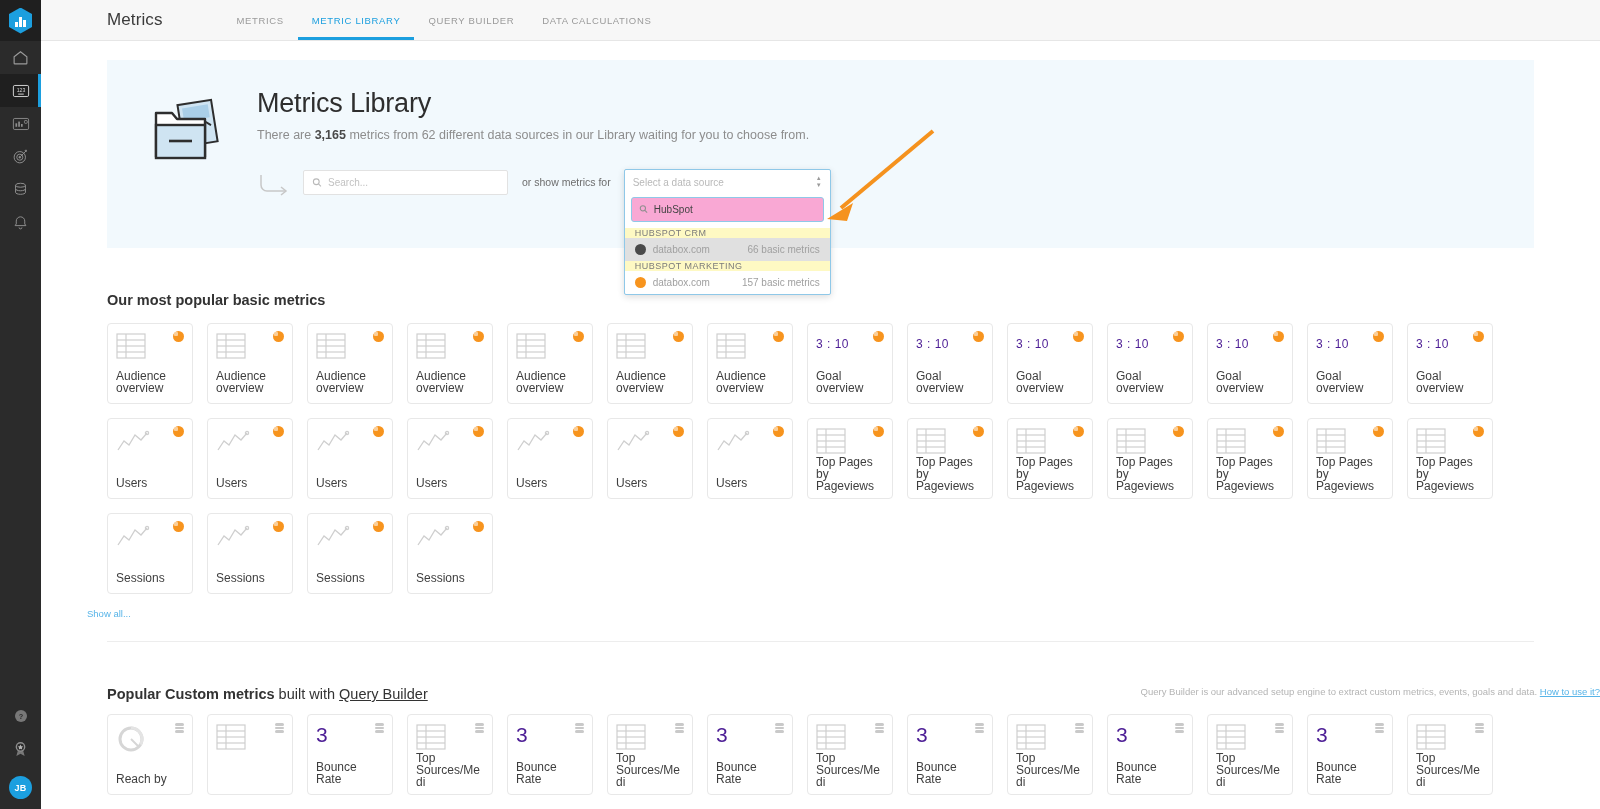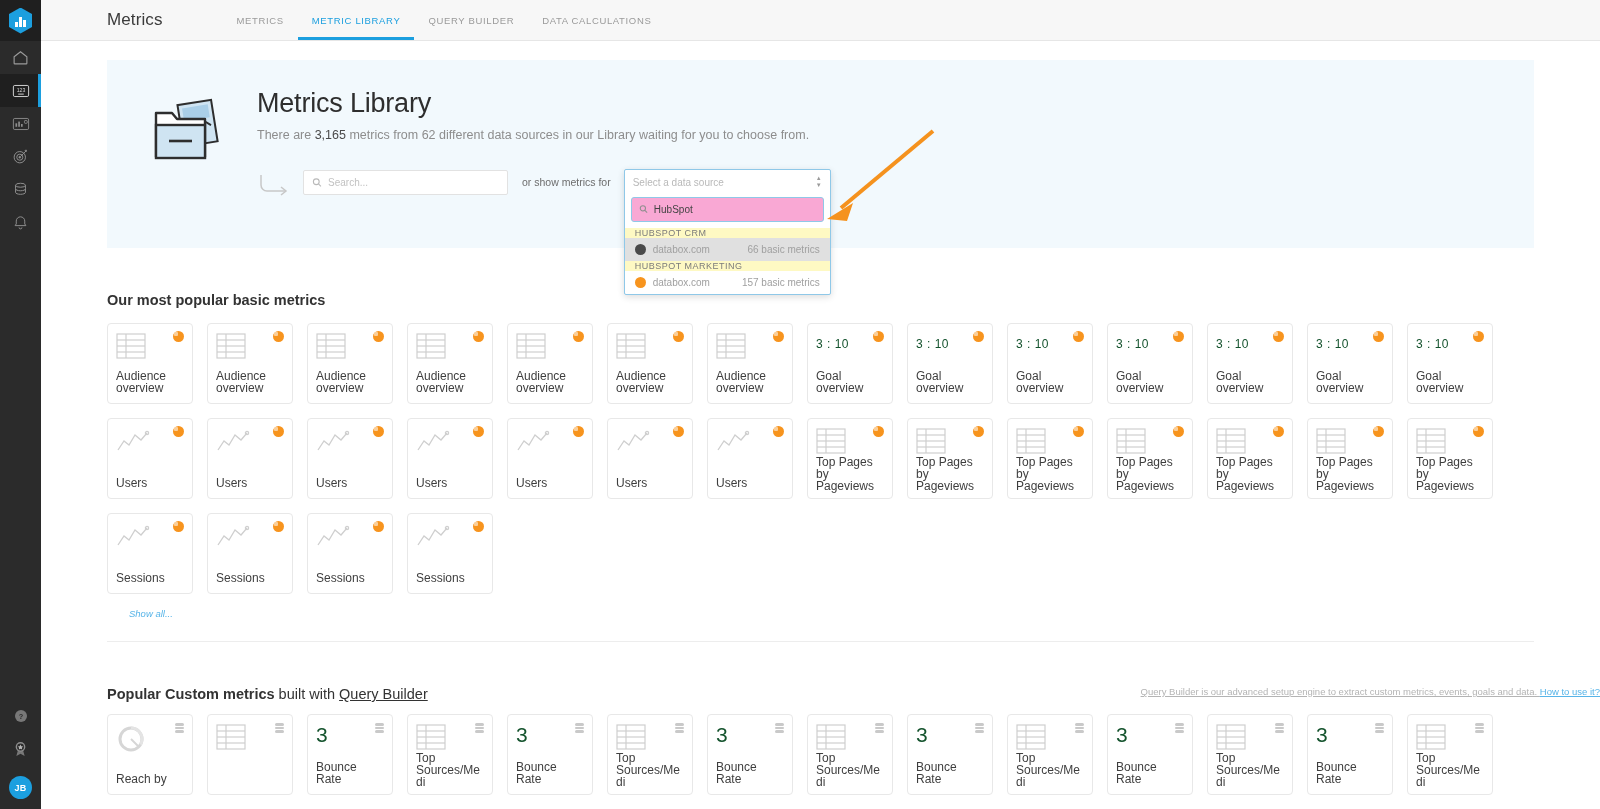--- a/index.html
+++ b/index.html
@@ -77,21 +77,21 @@
 
   
   #hero {
     margin: 19px 66px 0 66px; background: #f2f9fd; height: 188px;
     position: relative; padding: 28px 0 0 40px; display: flex;
   }
   .hero-icon { width: 100px; flex: 0 0 100px; padding-top: 8px; }
   .hero-body { padding-left: 10px; }
   .hero-title { font-size: 27px; color: #2e2e2e; font-weight: normal; letter-spacing: -.2px; }
   .hero-sub { font-size: 12.5px; color: #8d8d8d; margin-top: 9px; }
-  .hero-sub b { color: #4a4a4a; font-weight: normal; }
+  .hero-sub b { color: #4a4a4a; font-weight: bold; }
   .hero-controls { display: flex; align-items: center; margin-top: 24px; }
   .curve-arrow { width: 34px; height: 26px; margin-right: 12px; margin-top: 6px; }
   .search-box {
     width: 205px; height: 25px; background: #fff; border: 1px solid #e2e2e2;
     border-radius: 2px; display: flex; align-items: center; padding: 0 8px; gap: 6px;
   }
   .search-box input {
     border: 0; outline: 0; font-size: 10px; color: #555; width: 100%;
     font-family: "Liberation Sans", sans-serif; background: transparent;
   }
@@ -144,21 +144,21 @@
           pointer-events: none; z-index: 40; }
 
   
   .section-title {
     font-size: 14.5px; font-weight: bold; color: #333;
     margin: 44px 0 15px 66px;
   }
   .section-title .light { font-weight: normal; }
   .section-title .ul { font-weight: normal; text-decoration: underline; }
   .sec-head-row { display: flex; align-items: flex-end; justify-content: space-between; }
-  .sec-note { font-size: 9.5px; color: #b4b4b4; margin-bottom: 17px; text-decoration: underline; }
+  .sec-note { font-size: 9.5px; color: #b4b4b4; margin-bottom: 17px; }
   .sec-note a { color: #57b4e8; text-decoration: underline; }
 
   .card-row { display: flex; gap: 14px; margin-left: 66px; margin-bottom: 14px; }
   .card {
     width: 86px; height: 81px; border: 1px solid #e8e8e8; border-radius: 4px;
     background: #fff; position: relative; padding: 9px 8px; cursor: pointer;
     display: flex; flex-direction: column; justify-content: space-between;
     flex: 0 0 86px;
   }
   .card .badge {
@@ -171,27 +171,26 @@
   }
   .card .db-badge {
     position: absolute; top: 8px; right: 8px; color: #c9c9c9;
     display: flex; flex-direction: column; gap: 1px;
   }
   .card .db-badge i { display: block; width: 9px; height: 2.5px; background: #c9c9c9; border-radius: 2px; }
   .card-label {
     font-size: 12px; color: #3e3e3e; line-height: 12px; word-break: break-word;
   }
   .card-glyph { height: 34px; display: flex; align-items: flex-start; }
-  .glyph-num { font-size: 21px; color: #14532d; line-height: 22px; letter-spacing: 1px; }
+  .glyph-num { font-size: 21px; color: #4c1d95; line-height: 22px; letter-spacing: 1px; }
   .glyph-num.small { font-size: 12px; letter-spacing: .5px; }
 
   .show-all {
-    font-size: 9.5px; color: #57b4e8; margin-left: 88px; margin-top: 8px;
+    font-size: 9.5px; color: #57b4e8; margin-left: 46px; margin-top: 8px;
     cursor: pointer;
-    font-style: italic;
   }
   .divider { height: 1px; background: #ededed; margin: 22px 66px 0 66px; }
 </style>
 </head>
 <body>
 
 <div id="app">
 
   <div id="rail">
     <div class="rail-logo">

